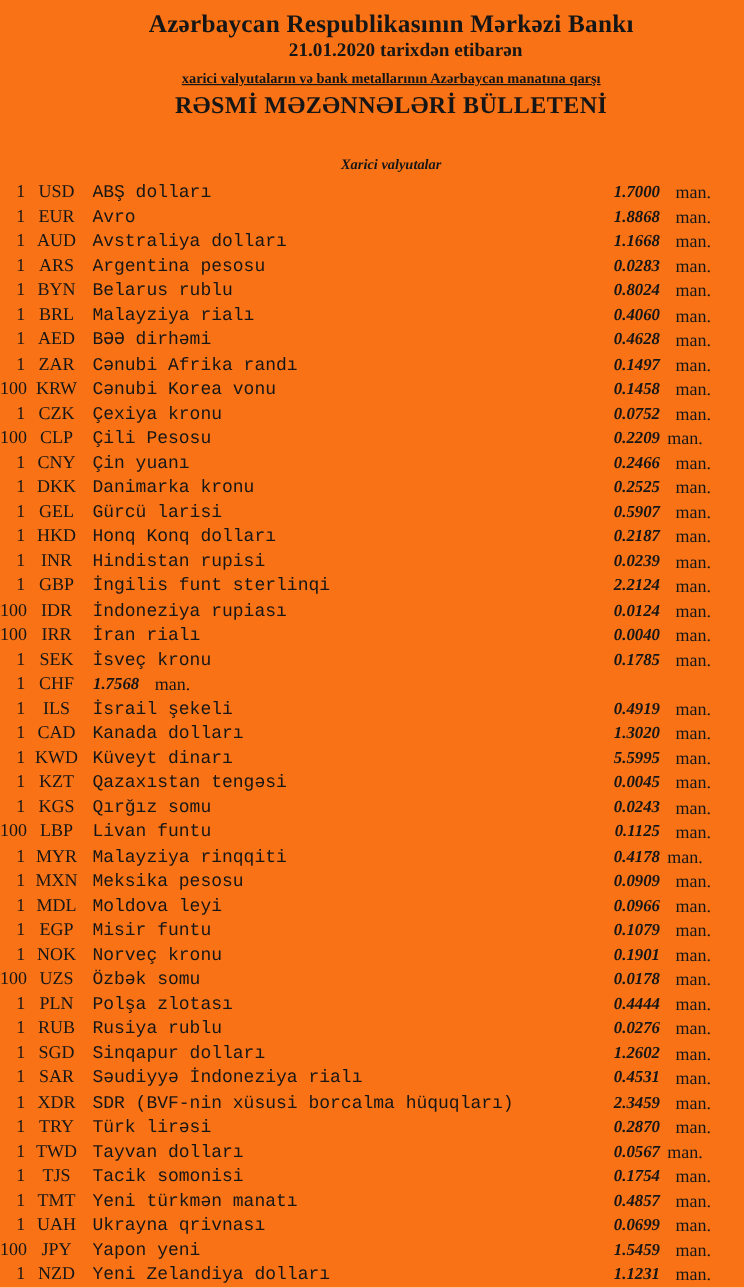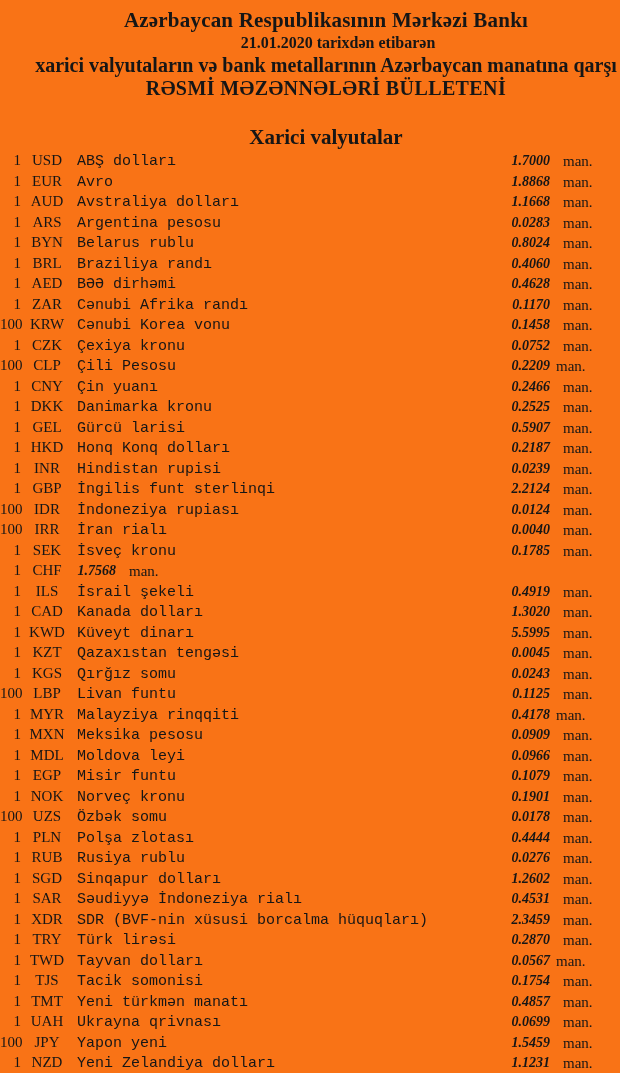--- a/index.html
+++ b/index.html
@@ -26,38 +26,40 @@
     line-height: 24px;
     letter-spacing: 0.2px;
   }
   .date-line {
     font-size: 16px;
     font-weight: bold;
     line-height: 22px;
     padding-left: 24px; 
   }
   .subject-line {
-    font-size: 20px;
+    font-size: 12px;
     font-weight: bold;
     line-height: 23px;
+    text-decoration: underline;
   }
   .bulletin-title {
     font-size: 20px;
     font-weight: bold;
     line-height: 22px;
     letter-spacing: 0.4px;
   }
   .section-title {
     margin-top: 29px;
     margin-left: 32px;
     width: 588px;
     text-align: center;
-    font-size: 21px;
+    font-size: 12px;
     font-weight: bold;
     line-height: 18px;
+    font-style: italic;
   }
   .rates {
     margin-top: 4px;
     padding-right: 14px;
   }
   .row {
     display: flex;
     align-items: baseline;
     height: 20.51px;
     font-size: 15px;
@@ -157,41 +159,41 @@
     <span class="code">BYN</span>
     <span class="name">Belarus rublu</span>
     <span class="right-group">
       <span class="rate">0.8024</span>
       <span class="unit">man.</span>
     </span>
   </div>
       <div class="row">
     <span class="nominal">1</span>
     <span class="code">BRL</span>
-    <span class="name">Braziliya randı</span>
+    <span class="name">Malayziya rialı</span>
     <span class="right-group">
       <span class="rate">0.4060</span>
       <span class="unit">man.</span>
     </span>
   </div>
       <div class="row">
     <span class="nominal">1</span>
     <span class="code">AED</span>
     <span class="name">BƏƏ dirhəmi</span>
     <span class="right-group">
       <span class="rate">0.4628</span>
       <span class="unit">man.</span>
     </span>
   </div>
       <div class="row">
     <span class="nominal">1</span>
     <span class="code">ZAR</span>
     <span class="name">Cənubi Afrika randı</span>
     <span class="right-group">
-      <span class="rate">0.1170</span>
+      <span class="rate">0.1497</span>
       <span class="unit">man.</span>
     </span>
   </div>
       <div class="row">
     <span class="nominal">100</span>
     <span class="code">KRW</span>
     <span class="name">Cənubi Korea vonu</span>
     <span class="right-group">
       <span class="rate">0.1458</span>
       <span class="unit">man.</span>

